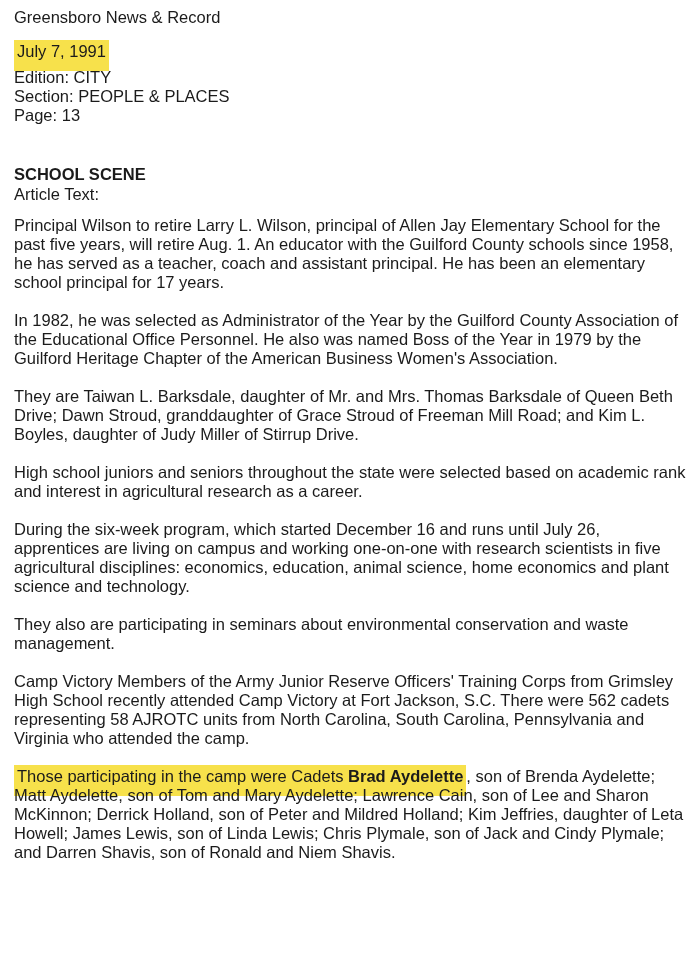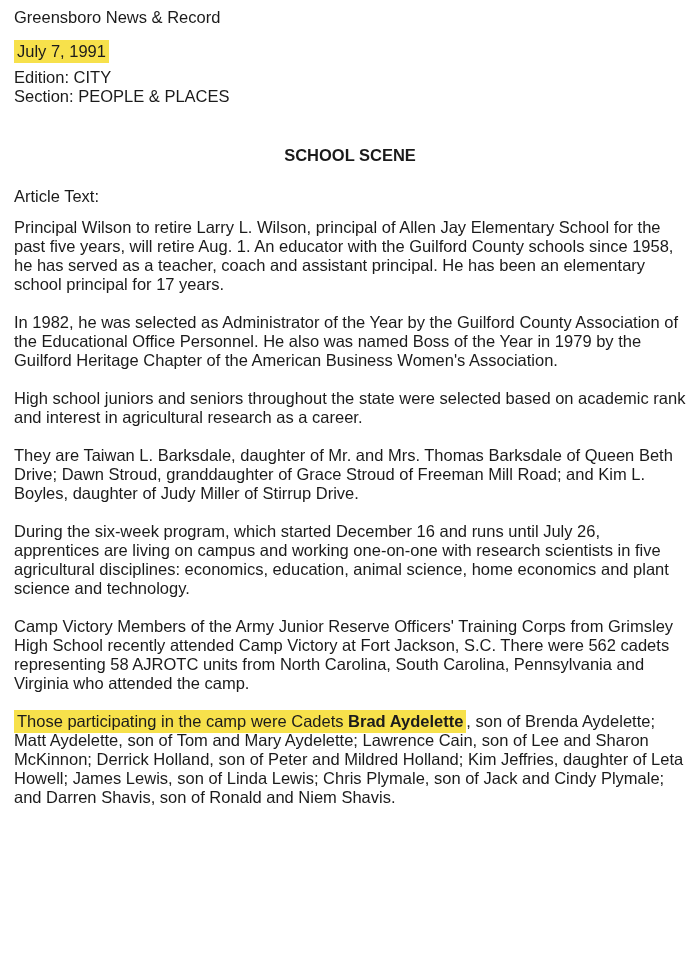--- a/index.html
+++ b/index.html
@@ -14,51 +14,53 @@
     font-size: 16.5px;
     line-height: 19px;
     padding: 8px 14px 0 14px;
   }
   .page { width: 672px; }
   p { margin: 0 0 19px 0; }
   .masthead { font-weight: normal; margin-bottom: 15px; }
   .date-line { margin-bottom: 7px; }
   .meta-line { margin-bottom: 0; }
   .meta-block { margin-bottom: 40px; }
-  .headline { font-weight: bold; margin-bottom: 22px; text-align: center; }
+  .headline { font-weight: bold; margin-bottom: 1px; }
   .body-label { margin-bottom: 12px; }
   .para { margin-bottom: 19px; }
   .para:last-child { margin-bottom: 0; }
   mark.hl {
     background: var(--hl, #f7e14b);
     color: inherit;
-    padding: 2px 3px 3px 3px;
+    padding: 2px 3px 11px 3px;
   }
   strong { font-weight: bold; }
 </style>
 </head>
 <body style="--hl: #f7e14b; --txt: #1b1b1b; --bg: #ffffff;">
 
 <div class="page">
 
   <p class="masthead">Greensboro News &amp; Record</p>
 
   <p class="date-line"><mark class="hl">July 7, 1991</mark></p>
 
   <div class="meta-block">
     <p class="meta-line">Edition: CITY</p>
     <p class="meta-line">Section: PEOPLE &amp; PLACES</p>
+    <p class="meta-line">Page: 13</p>
   </div>
 
   <p class="headline">SCHOOL SCENE</p>
 
   <p class="body-label">Article Text:</p>
 
   <p class="para">Principal Wilson to retire Larry L. Wilson, principal of Allen Jay Elementary School for the past five years, will retire Aug. 1. An educator with the Guilford County schools since 1958, he has served as a teacher, coach and assistant principal. He has been an elementary school principal for 17 years.</p>
   <p class="para">In 1982, he was selected as Administrator of the Year by the Guilford County Association of the Educational Office Personnel. He also was named Boss of the Year in 1979 by the Guilford Heritage Chapter of the American Business Women's Association.</p>
+  <p class="para">They are Taiwan L. Barksdale, daughter of Mr. and Mrs. Thomas Barksdale of Queen Beth Drive; Dawn Stroud, granddaughter of Grace Stroud of Freeman Mill Road; and Kim L. Boyles, daughter of Judy Miller of Stirrup Drive.</p>
   <p class="para">High school juniors and seniors throughout the state were selected based on academic rank and interest in agricultural research as a career.</p>
-  <p class="para">They are Taiwan L. Barksdale, daughter of Mr. and Mrs. Thomas Barksdale of Queen Beth Drive; Dawn Stroud, granddaughter of Grace Stroud of Freeman Mill Road; and Kim L. Boyles, daughter of Judy Miller of Stirrup Drive.</p>
   <p class="para">During the six-week program, which started December 16 and runs until July 26, apprentices are living on campus and working one-on-one with research scientists in five agricultural disciplines: economics, education, animal science, home economics and plant science and technology.</p>
+  <p class="para">They also are participating in seminars about environmental conservation and waste management.</p>
   <p class="para">Camp Victory Members of the Army Junior Reserve Officers' Training Corps from Grimsley High School recently attended Camp Victory at Fort Jackson, S.C. There were 562 cadets representing 58 AJROTC units from North Carolina, South Carolina, Pennsylvania and Virginia who attended the camp.</p>
 
   <p class="para"><mark class="hl"><span>Those participating in the camp were Cadets </span><strong>Brad Aydelette</strong></mark><span>, son of Brenda Aydelette; Matt Aydelette, son of Tom and Mary Aydelette; Lawrence Cain, son of Lee and Sharon McKinnon; Derrick Holland, son of Peter and Mildred Holland; Kim Jeffries, daughter of Leta Howell; James Lewis, son of Linda Lewis; Chris Plymale, son of Jack and Cindy Plymale; and Darren Shavis, son of Ronald and Niem Shavis.</span></p>
 
 </div>
 
 </body></html>

